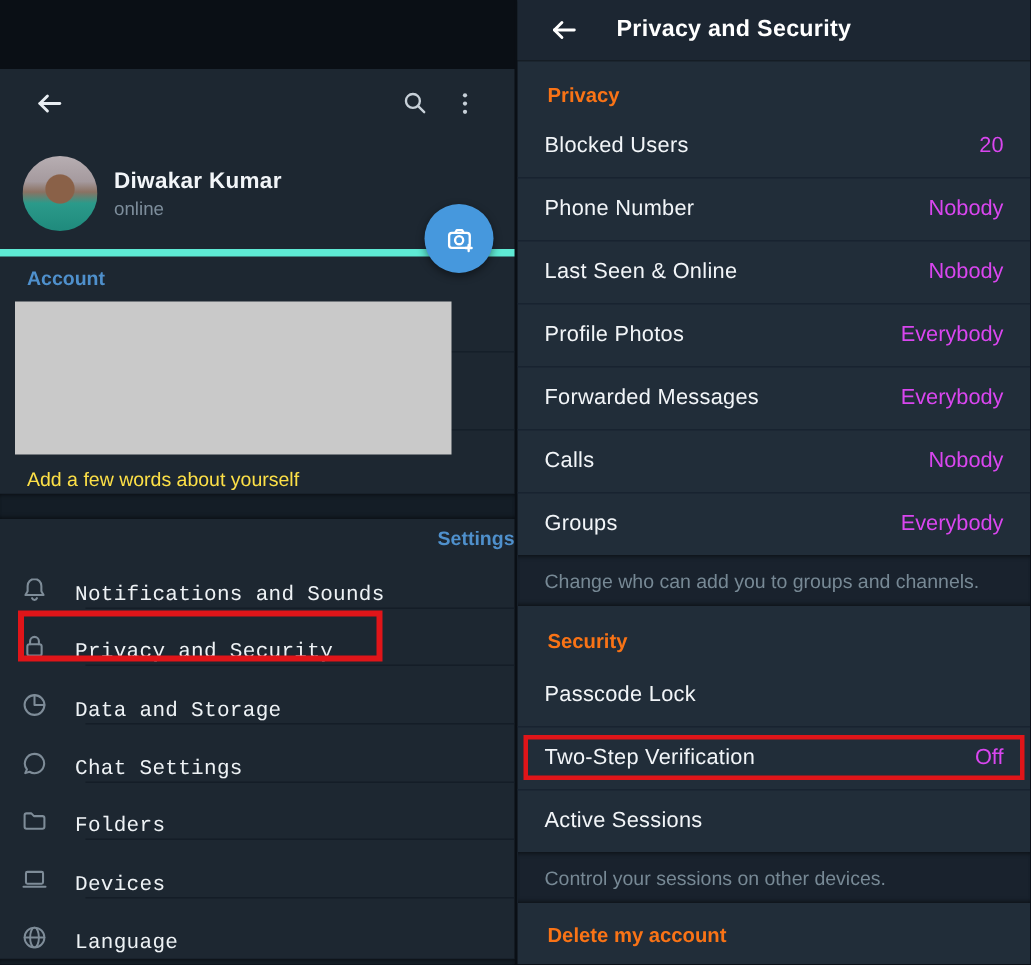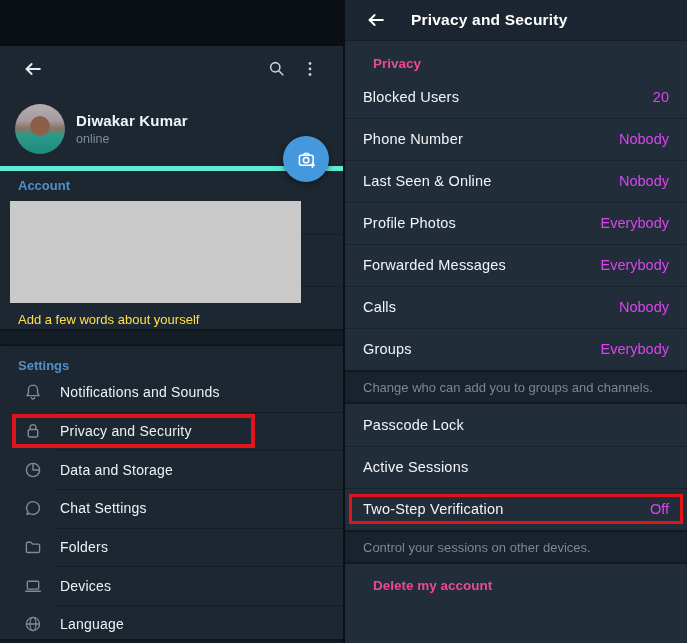--- a/index.html
+++ b/index.html
@@ -33,38 +33,38 @@
   .sec-label-l { color:#4f90cc; font-size:13px; font-weight:bold; padding:7px 0 0 18px; }
   .ghost-line { position:absolute; left:10px; right:0; height:1px; background:#151f29; }
   .redacted { position:absolute; left:10px; top:30px; width:291px; height:102px; background:#c9c9c9; z-index:2; }
   .bio-hint { position:absolute; left:18px; top:141px; color:#fde047; font-size:13px; }
 
   .gap-strip { background:#141d26; flex:none;
                box-shadow:inset 0 3px 3px -2px rgba(0,0,0,.5), inset 0 -3px 3px -2px rgba(0,0,0,.5); }
   .gap-a { height:17px; } .gap-b { height:15px; }
 
   .settings-sec { height:293px; flex:none; }
-  .settings-sec .sec-label-l { padding-top:12px; }
-  .menu-item { height:38.7px; display:flex; align-items:center; padding-left:21px; position:relative; cursor:pointer; }
+  .settings-sec .sec-label-l { padding-top:5px;text-align:right; }
+  .menu-item { height:38.7px; display:flex; align-items:flex-end; padding-left:11px; position:relative; cursor:pointer;font-family:Liberation Mono, monospace; }
   .menu-item + .menu-item::before { content:""; position:absolute; top:0; left:57px; right:0; height:1px; background:#141d27; }
   .mi-icon { width:24px; height:24px; color:#7e8c98; flex:none; display:flex; align-items:center; justify-content:center; }
   .mi-label { color:#eef2f5; font-size:14px; margin-left:15px; letter-spacing:.2px; }
   .red-box-l { position:absolute; left:12px; top:2px; width:243px; height:34px;
                border:4px solid #e01519; z-index:4; pointer-events:none; }
 
   .help-sec { height:35px; flex:none;font-style:italic; }
   .help-sec .sec-label-l { padding-top:9px; }
 
   
   .panel-right { width:342px; height:643px; background:#212d39; flex:none; display:flex; flex-direction:column; }
   .r-topbar { height:40px; background:#1c2632; display:flex; align-items:center; padding:0 14px; flex:none;
               box-shadow:0 1px 0 rgba(0,0,0,.35); }
   .r-title { color:#ffffff; font-size:15.5px; font-weight:bold; margin-left:18px; letter-spacing:.2px; }
 
-  .sec-label-r { color:#ec4899; font-size:13.5px; font-weight:bold; padding:16px 0 0 20px;margin-left:8px; }
+  .sec-label-r { color:#f97316; font-size:13.5px; font-weight:bold; padding:16px 0 0 20px; }
   .label-block { height:36px; flex:none; }
   .row { height:42px; display:flex; align-items:center; justify-content:space-between;
          padding:0 18px; position:relative; cursor:pointer; flex:none; }
   .row + .row::before { content:""; position:absolute; top:0; left:0; right:0; height:1px; background:#182330; }
   .row-label { color:#f2f5f8; font-size:14.5px; letter-spacing:.2px; }
   .row-value { color:#d946ef; font-size:14.5px; }
   .red-box-r { position:absolute; left:4px; right:4px; top:6px; bottom:6px;
                border:3px solid #e01519; z-index:4; pointer-events:none; }
 
   .note-strip { height:34px; background:#19222d; color:#778995; font-size:13px;
@@ -264,34 +264,37 @@
       <span class="row-label">Calls</span>
       <span class="row-value">Nobody</span>
     </div>
     <div class="row">
       <span class="row-label">Groups</span>
       <span class="row-value">Everybody</span>
     </div>
 
     <div class="note-strip">Change who can add you to groups and channels.</div>
 
+    <div class="label-block" style="height:38px">
+      <div class="sec-label-r">Security</div>
+    </div>
 
     <div class="row">
       <span class="row-label">Passcode Lock</span>
-      <span class="row-value"></span>
-    </div>
-    <div class="row">
-      <span class="row-label">Active Sessions</span>
       <span class="row-value"></span>
     </div>
     <div class="row">
       <div class="red-box-r"></div>
       <span class="row-label">Two-Step Verification</span>
       <span class="row-value">Off</span>
     </div>
+    <div class="row">
+      <span class="row-label">Active Sessions</span>
+      <span class="row-value"></span>
+    </div>
 
     <div class="note-strip">Control your sessions on other devices.</div>
 
     <div class="delete-block">
       <div class="sec-label-r" style="padding-top:14px">Delete my account</div>
     </div>
   </div>
 </div>
 
 </body></html>

